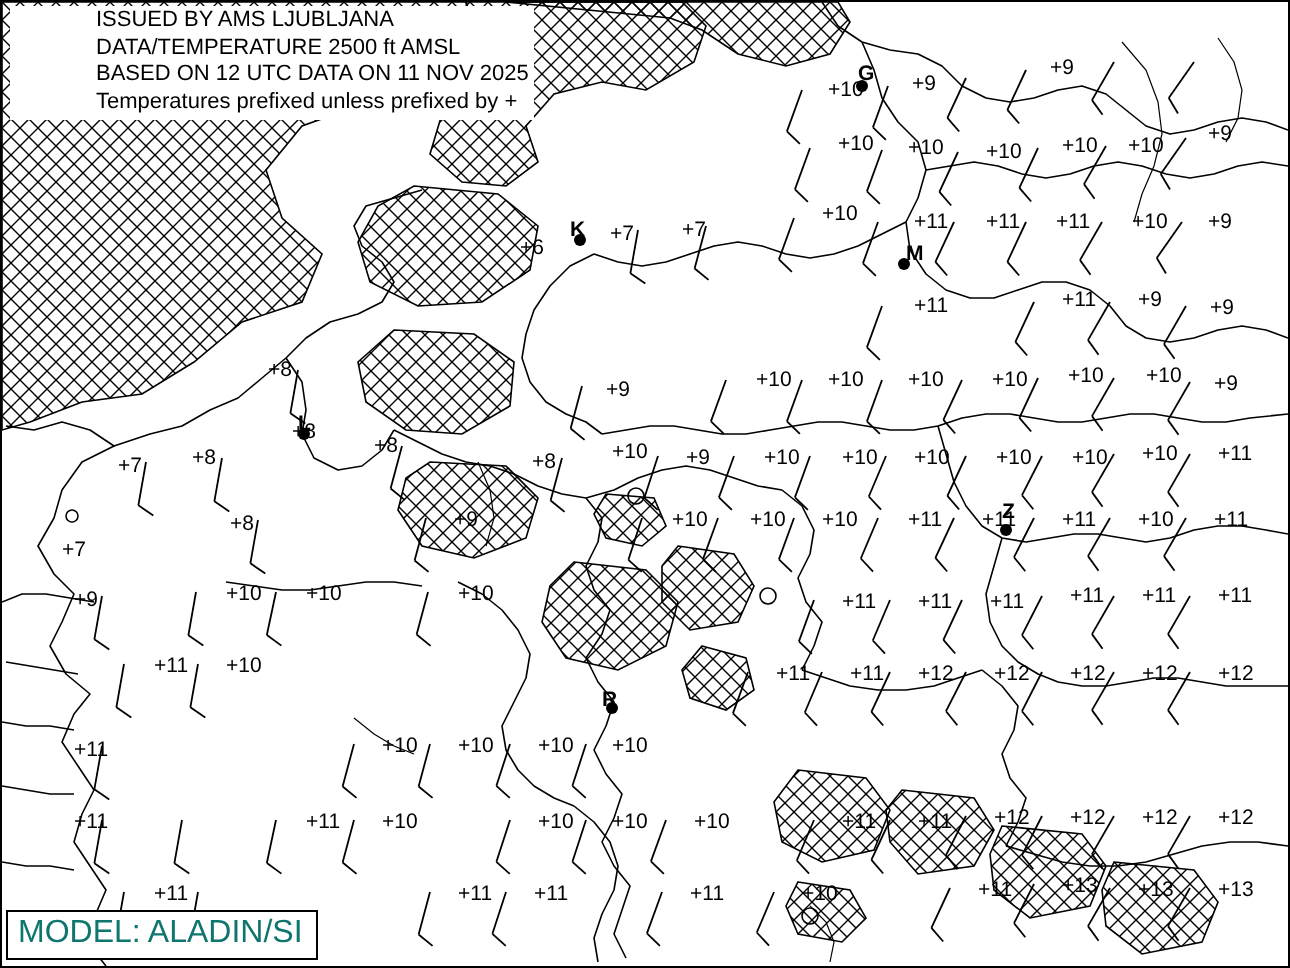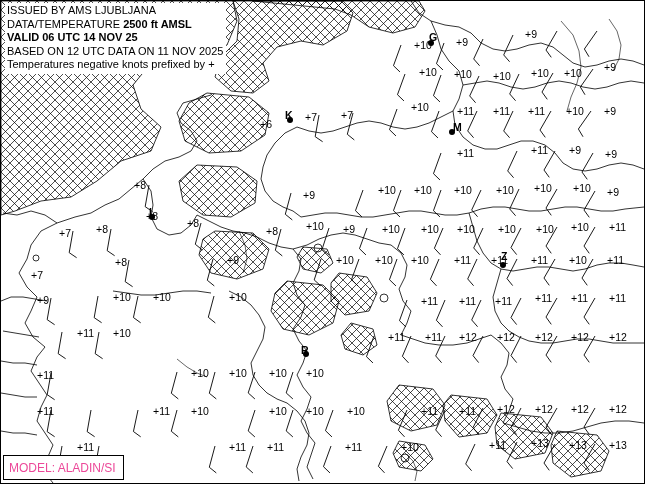--- a/index.html
+++ b/index.html
@@ -1,23 +1,23 @@
 <!DOCTYPE html>
 <html><head>
 <meta charset="utf-8">
 <style>
   html,body{margin:0;padding:0;background:#fff;}
   body{font-family:"Liberation Sans",sans-serif;}
   #stage{position:relative;width:645px;height:484px;background:#fff;overflow:hidden;border:1px solid #000;box-sizing:border-box;}
   #map-svg{position:absolute;left:0;top:0;width:645px;height:484px;}
   .hdr{position:absolute;left:4px;top:2px;z-index:40;background:#fff;padding:1px 3px 2px 2px;line-height:13.5px;}
-  .hdr div{font-size:11px;color:#000;white-space:nowrap;}
-  .hdr .b{font-weight:bold;}
+  .hdr div{font-size:11px;color:#000;white-space:nowrap;margin-left:41px;}
+  .hdr .b{font-weight:normal;}
   .footer{position:absolute;left:2px;bottom:3px;z-index:40;background:#fff;border:1px solid #000;padding:2px 7px 3px 5px;}
-  .footer span{font-size:12px;color:#ec4899;white-space:nowrap;}
+  .footer span{font-size:16px;color:#0f766e;white-space:nowrap;}
   .tlabel{position:absolute;z-index:30;font-size:10.5px;color:#000;white-space:nowrap;}
   .slabel{position:absolute;z-index:30;font-size:10.5px;font-weight:bold;color:#000;white-space:nowrap;}
 </style>
 </head>
 <body>
 
 <div id="stage">
 
   <svg id="map-svg" viewBox="0 0 645 484">
     <defs>
@@ -528,23 +528,22 @@
       <circle cx="35" cy="257" r="3" fill="none" stroke="#000" stroke-width="0.8"></circle>
       <circle cx="317" cy="247" r="4" fill="none" stroke="#000" stroke-width="0.8"></circle>
       <circle cx="383" cy="297" r="4" fill="none" stroke="#000" stroke-width="0.8"></circle>
       <circle cx="404" cy="457" r="4" fill="none" stroke="#000" stroke-width="0.8"></circle>
     </g>
   </svg>
 
   <div class="hdr">
     <div>ISSUED BY AMS LJUBLJANA</div>
     <div><span>DATA/TEMPERATURE </span><span class="b">2500 ft AMSL</span></div>
-    <div class="b">VALID 06 UTC 14 NOV 25</div>
     <div>BASED ON 12 UTC DATA ON 11 NOV 2025</div>
-    <div>Temperatures negative knots prefixed by +</div>
+    <div>Temperatures prefixed unless prefixed by +</div>
   </div>
 
   <div class="footer">
     <span>MODEL: ALADIN/SI</span>
   </div>
 
   <div id="labels">
       <div class="tlabel" style="left: 413px; top: 38px;">+10</div>
       <div class="tlabel" style="left: 455px; top: 35px;">+9</div>
       <div class="tlabel" style="left: 524px; top: 27px;">+9</div>

